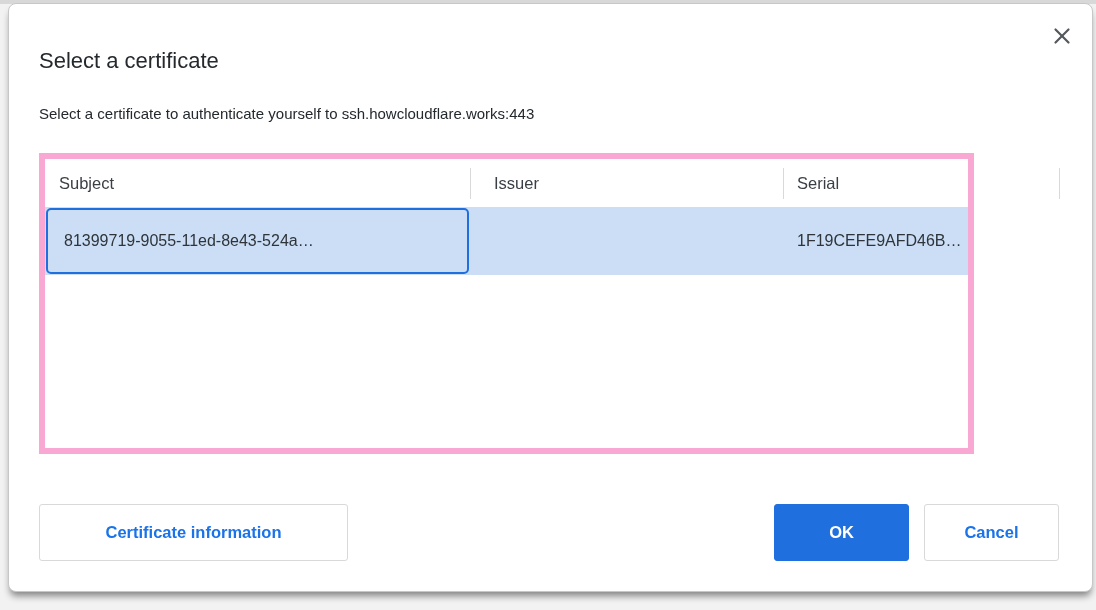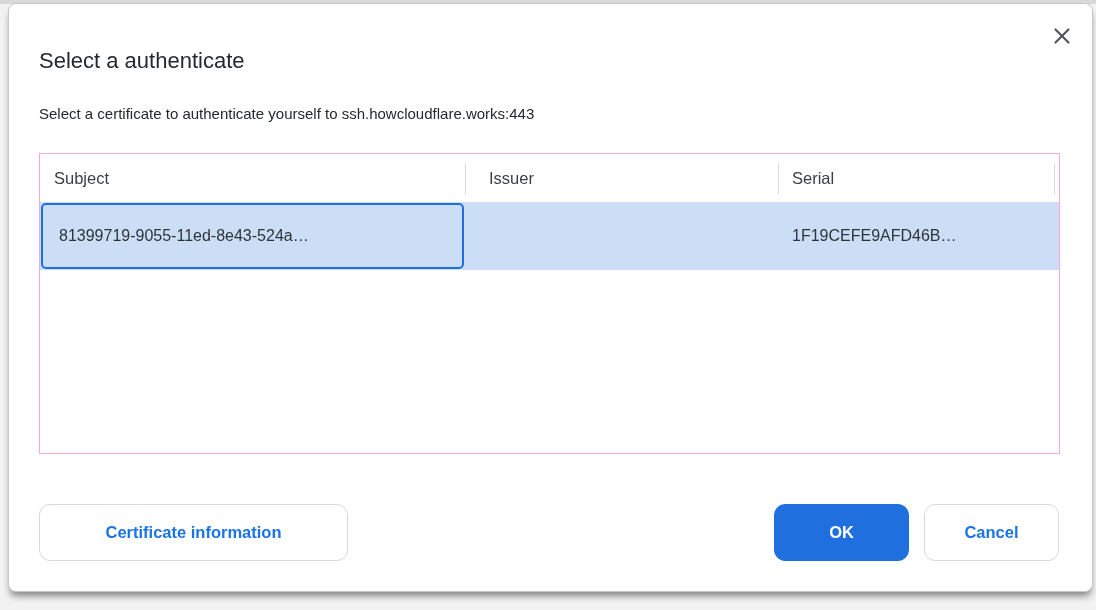--- a/index.html
+++ b/index.html
@@ -29,22 +29,22 @@
     position:absolute; left:30px; top:44px;
     font-size:22px; font-weight:400; color:#24292e;
     white-space:nowrap;
   }
   .subtitle {
     position:absolute; left:30px; top:101px;
     font-size:15px; font-weight:400; color:#24292e;
     white-space:nowrap;
   }
   .cert-table {
-    position:absolute; left:30px; top:149px; width:1021px; height:301px;
-    border:1px solid #f9a8d4; background:#fff; box-sizing:border-box;
+    position:absolute; left:30px; top:149px; width:935px; height:301px;
+    border:6px solid #f9a8d4; background:#fff; box-sizing:border-box;
   }
   .thead { position:relative; height:48px; }
   .th {
     position:absolute; top:0; height:48px; line-height:48px;
     font-size:16.5px; color:#3a3f45; white-space:nowrap;
   }
   .th-subject { left:14px; }
   .th-issuer  { left:449px; }
   .th-serial  { left:752px; }
   .col-divider {
@@ -66,21 +66,21 @@
   .cell.issuer  { left:449px; }
   .cell.serial  { left:752px; }
   .cell.subject.focused {
     left:1px; top:1px; width:423px; height:66px; line-height:62px;
     border:2px solid var(--accent,#1f6fde); border-radius:5px;
     box-sizing:border-box; padding-left:16px;
   }
   .btn {
     position:absolute; top:500px; height:57px;
     font-family:inherit; font-size:16.5px; font-weight:700;
-    border-radius:11px; cursor:pointer; box-sizing:border-box;
+    border-radius:3px; cursor:pointer; box-sizing:border-box;
   }
   .btn-outline {
     background:#fff; border:1px solid #d9d9d9; color:var(--link-blue,#1a73e8);
   }
   .btn-info   { left:30px;  width:309px; }
   .btn-ok     {
     left:765px; width:135px;
     background:var(--accent,#1f6fde); border:1px solid var(--accent,#1f6fde);
     color:#ffffff;
   }
@@ -95,21 +95,21 @@
 
   <button class="close-btn">
     <span>
       <svg width="20" height="20" viewBox="0 0 20 20">
         <line x1="3.5" y1="3.5" x2="16.5" y2="16.5" stroke="#54585d" stroke-width="2.2" stroke-linecap="round"></line>
         <line x1="16.5" y1="3.5" x2="3.5" y2="16.5" stroke="#54585d" stroke-width="2.2" stroke-linecap="round"></line>
       </svg>
     </span>
   </button>
 
-  <div class="title">Select a authenticate</div>
+  <div class="title">Select a certificate</div>
 
   <div class="subtitle">Select a certificate to authenticate yourself to ssh.howcloudflare.works:443</div>
 
   <div class="cert-table">
     <div class="thead">
       <div class="th th-subject">Subject</div>
       <div class="th th-issuer">Issuer</div>
       <div class="th th-serial">Serial</div>
       <div class="col-divider div-1"></div>
       <div class="col-divider div-2"></div>

